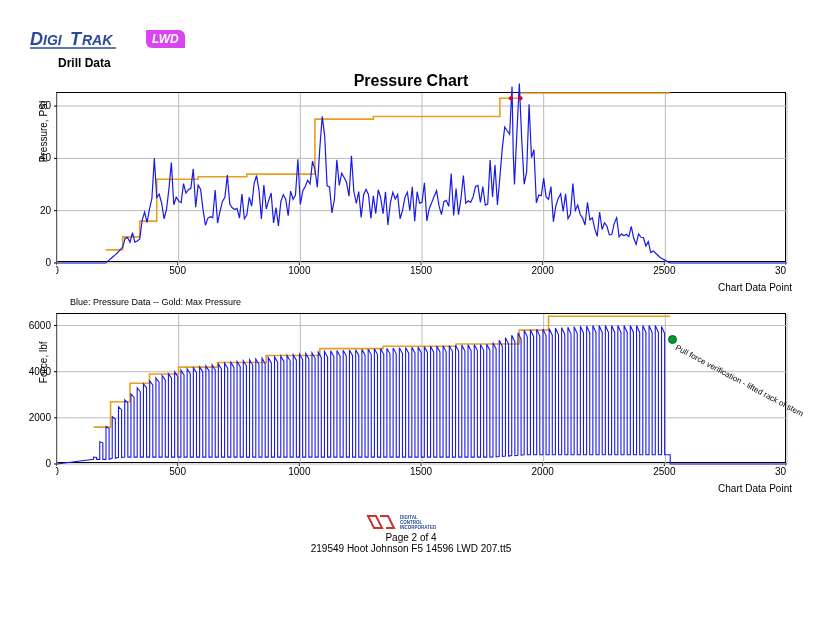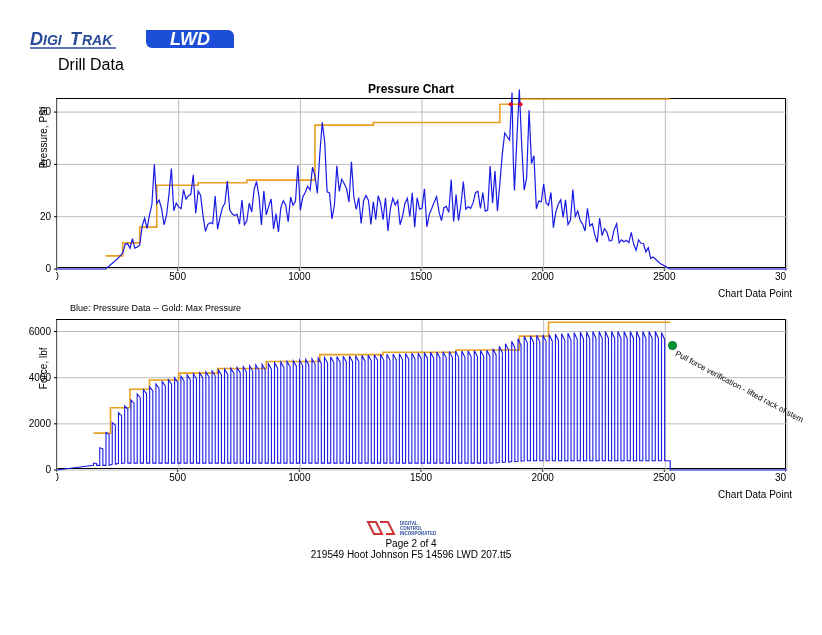--- a/index.html
+++ b/index.html
@@ -17,40 +17,40 @@
     width: 822px;
   }
   
   .logo-row {
     display: flex;
     align-items: center;
     gap: 6px;
     margin-bottom: 6px;
   }
   .lwd-box {
-    background: #1d4ed8;
+    background: #d946ef;
     color: #fff;
     font-weight: bold;
     font-style: italic;
-    padding: 0 24px;
+    padding: 0 6px;
     line-height: 18px;
-    font-size: 18px;
+    font-size: 12px;
     border-radius: 0 6px 0 6px;
   }
   .subtitle {
-    font-weight: normal;
-    font-size: 16px;
+    font-weight: bold;
+    font-size: 12px;
     margin: 6px 0 2px 0;
     padding-left: 28px;
   }
   .chart-title {
     text-align: center;
     font-weight: bold;
-    font-size: 12px;
-    margin-top: 8px;
+    font-size: 16px;
+    margin-top: 2px;
     margin-bottom: 2px;
   }
   .chart-area {
     position: relative;
     margin-left: 26px; 
   }
   .ylab {
     position: absolute;
     left: -18px;
     top: 50%;

